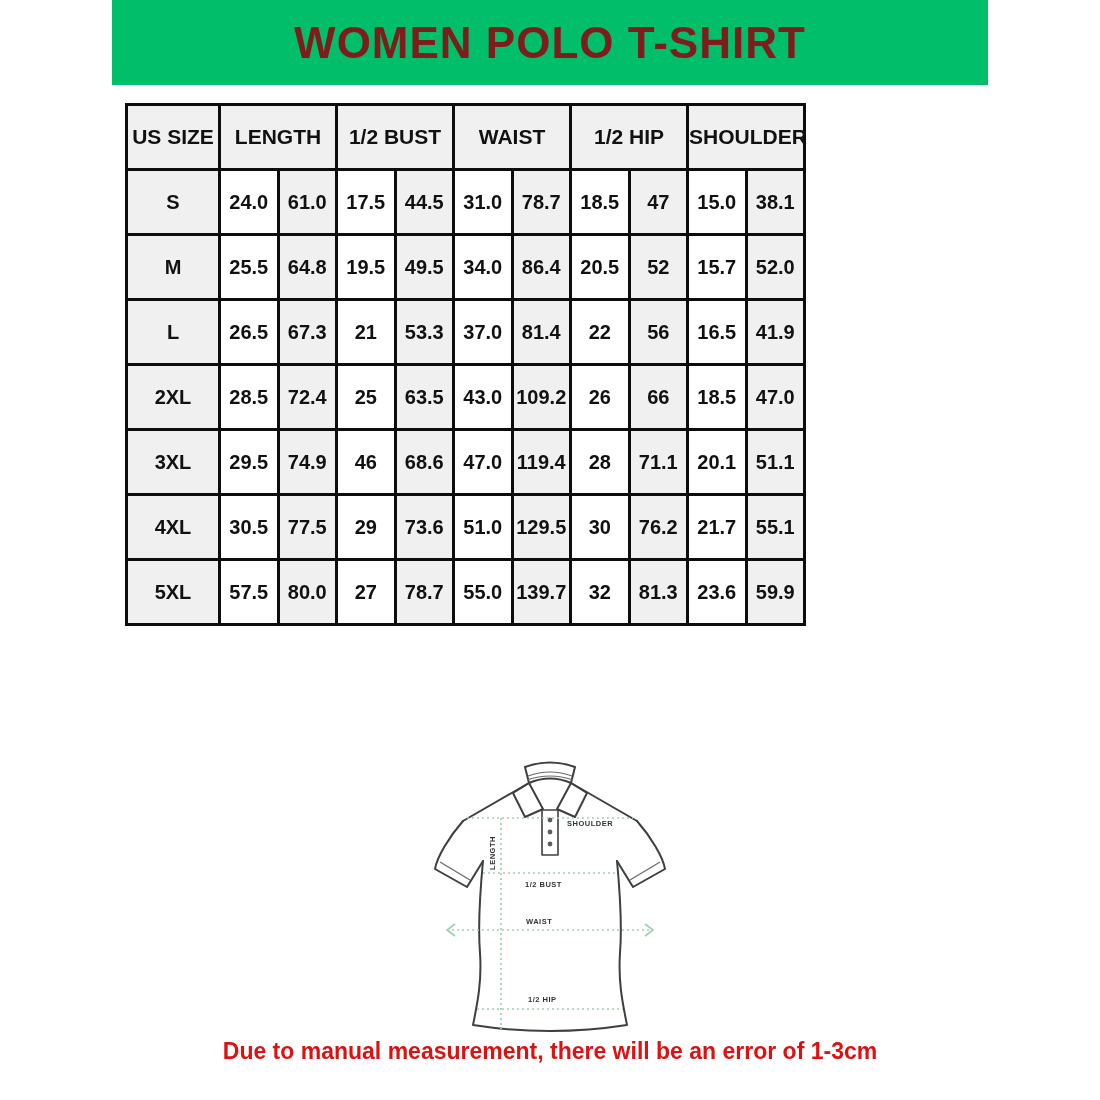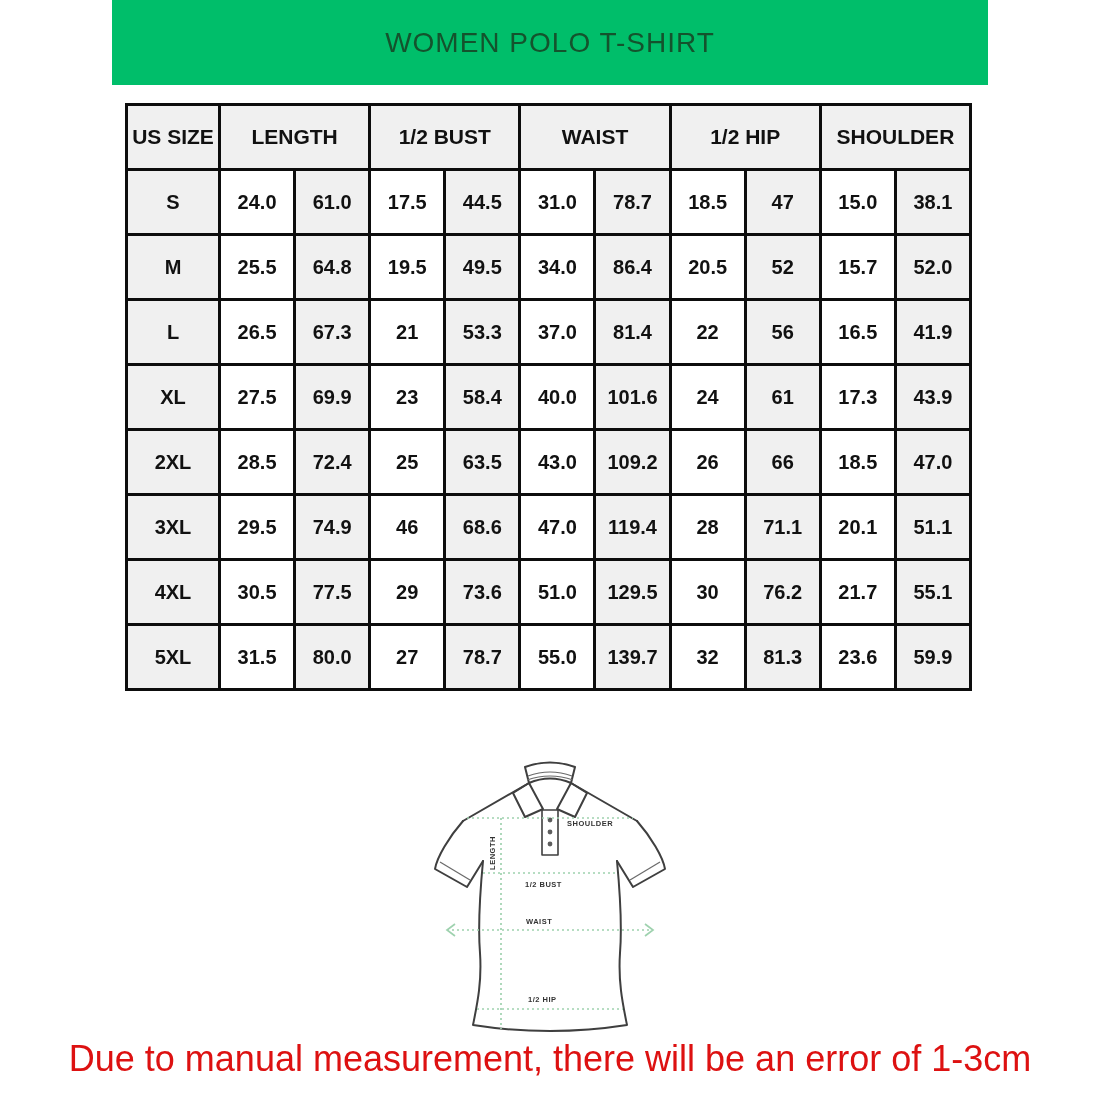--- a/index.html
+++ b/index.html
@@ -5,42 +5,42 @@
   html,body{margin:0;padding:0;background:#ffffff;}
   .canvas{
     position:relative;width:1100px;height:1100px;background:#ffffff;overflow:hidden;
     font-family:"Liberation Sans", sans-serif;
   }
   .banner{
     position:absolute;left:112px;top:0;width:876px;height:85px;
     background:#00BE6A;display:flex;align-items:center;justify-content:center;
   }
   .banner span{
-    color:#14532d;font-size:28px;font-weight:normal;letter-spacing:1px;
+    color:#7f1d1d;font-size:44px;font-weight:bold;letter-spacing:1px;
   }
   table.size-table{
-    position:absolute;left:125px;top:103px;width:847px;
+    position:absolute;left:125px;top:103px;width:681px;
     border-collapse:collapse;table-layout:fixed;background:#c4b5fd;
   }
   col.c0{width:93px;}
   .size-table th,.size-table td{
     border:3px solid #0d0d0d;text-align:center;vertical-align:middle;
     height:62px;padding:0;color:#111111;background:#ffffff;
   }
   .size-table th{font-size:21px;font-weight:bold;white-space:nowrap;}
   .size-table td{font-size:20px;font-weight:bold;}
   .size-table .g{background:#f0f0f0;}
   .diagram{position:absolute;left:425px;top:753px;width:250px;height:300px;}
   .diagram text{
     font-family:"Liberation Sans", sans-serif;font-size:7.5px;font-weight:bold;
     fill:#333333;letter-spacing:.5px;
   }
   .note{
     position:absolute;left:0;top:1038px;width:1100px;text-align:center;
-    font-size:36px;font-weight:normal;color:#DD1111;
+    font-size:23px;font-weight:bold;color:#DD1111;
   }
 </style>
 </head>
 <body>
 
 <div class="canvas">
 
   <div class="banner">
     <span>WOMEN POLO T-SHIRT</span>
   </div>
@@ -103,33 +103,20 @@
           <td>21</td>
           <td class="g">53.3</td>
           <td>37.0</td>
           <td class="g">81.4</td>
           <td>22</td>
           <td class="g">56</td>
           <td>16.5</td>
           <td class="g">41.9</td>
         </tr>
         <tr>
-          <td class="g">XL</td>
-          <td>27.5</td>
-          <td class="g">69.9</td>
-          <td>23</td>
-          <td class="g">58.4</td>
-          <td>40.0</td>
-          <td class="g">101.6</td>
-          <td>24</td>
-          <td class="g">61</td>
-          <td>17.3</td>
-          <td class="g">43.9</td>
-        </tr>
-        <tr>
           <td class="g">2XL</td>
           <td>28.5</td>
           <td class="g">72.4</td>
           <td>25</td>
           <td class="g">63.5</td>
           <td>43.0</td>
           <td class="g">109.2</td>
           <td>26</td>
           <td class="g">66</td>
           <td>18.5</td>
@@ -156,21 +143,21 @@
           <td class="g">73.6</td>
           <td>51.0</td>
           <td class="g">129.5</td>
           <td>30</td>
           <td class="g">76.2</td>
           <td>21.7</td>
           <td class="g">55.1</td>
         </tr>
         <tr>
           <td class="g">5XL</td>
-          <td>31.5</td>
+          <td>57.5</td>
           <td class="g">80.0</td>
           <td>27</td>
           <td class="g">78.7</td>
           <td>55.0</td>
           <td class="g">139.7</td>
           <td>32</td>
           <td class="g">81.3</td>
           <td>23.6</td>
           <td class="g">59.9</td>
         </tr>

